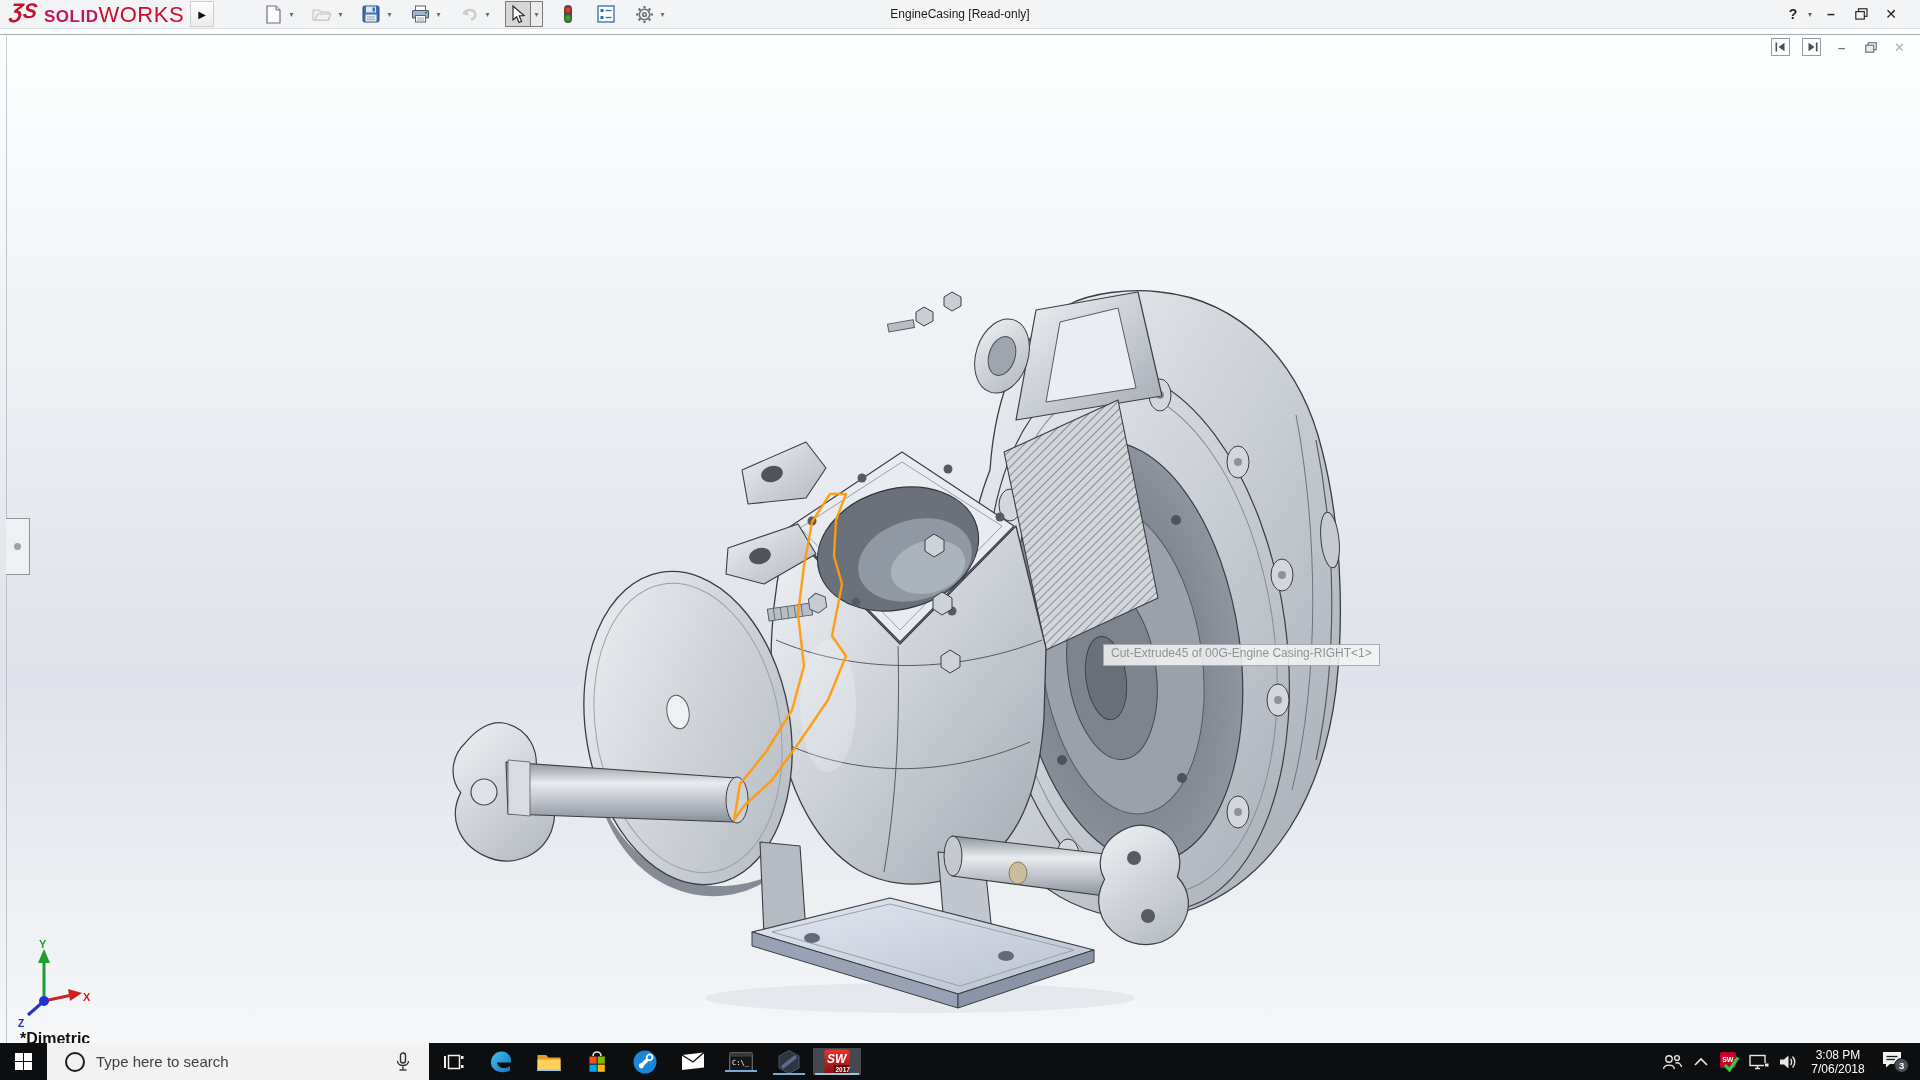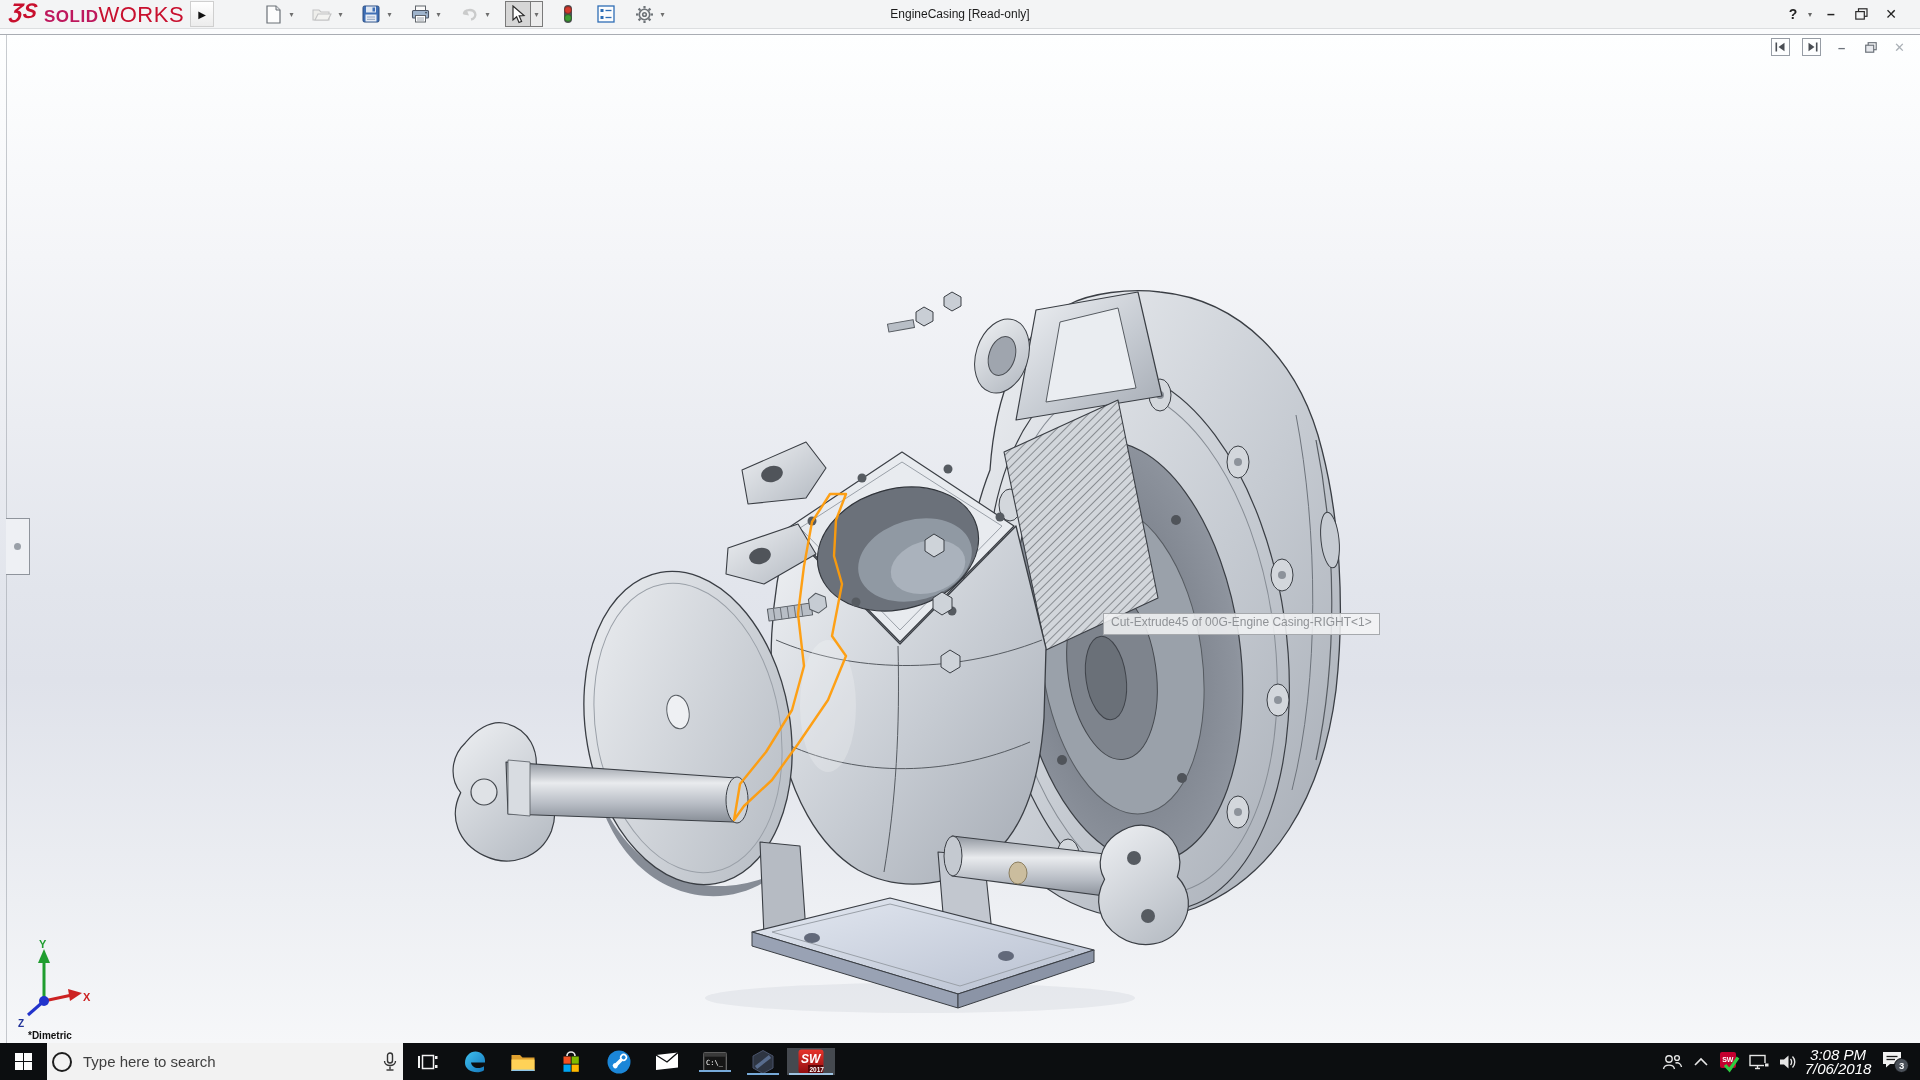--- a/index.html
+++ b/index.html
@@ -36,39 +36,39 @@
   .viewport{position:absolute;top:35px;left:0;right:0;bottom:37px;overflow:hidden;
     background:linear-gradient(180deg,#feffff 0%,#f4f5f8 22%,#e2e5ec 55%,#dfe2ea 64%,#edeff3 86%,#f6f7f9 100%);}
   .vp-leftline{position:absolute;left:6px;top:0;bottom:0;width:1px;background:#9aa0a8;opacity:.55;}
   .left-tab{position:absolute;left:6px;top:483px;width:23px;height:55px;background:#eef0f4;
             border:1px solid #8f949c;border-left:none;display:flex;align-items:center;justify-content:center;}
   .left-tab .dot{width:7px;height:7px;border-radius:50%;background:#9aa0a8;}
   .doc-controls{position:absolute;top:3px;right:12px;display:flex;align-items:center;gap:12px;z-index:5;}
   .dcbtn{width:17px;height:16px;border:1px solid #979da5;display:flex;align-items:center;justify-content:center;background:transparent;}
   .dcflat{width:17px;height:16px;display:flex;align-items:center;justify-content:center;color:#878d95;font-size:13px;}
   .model-svg{position:absolute;left:0;top:0;width:1920px;height:1008px;}
-  .tooltip{position:absolute;left:1103px;top:578px;height:17px;padding:1px 7px 2px 7px;background:rgba(243,244,246,.86);
+  .tooltip{position:absolute;left:1103px;top:609px;height:17px;padding:1px 7px 2px 7px;background:rgba(243,244,246,.86);
            border:1px solid #a6a9ad;font-size:12px;color:#8f9296;white-space:nowrap;z-index:6;}
   .triad{position:absolute;left:14px;top:904px;}
-  .orientation{position:absolute;left:28px;top:995px;font-size:10px;font-weight:bold;color:#101010;}
+  .orientation{position:absolute;left:20px;top:995px;font-size:16px;font-weight:bold;color:#101010;}
 
   
   .taskbar{position:absolute;left:0;right:0;bottom:0;height:37px;background:#0c0e10;display:flex;align-items:stretch;z-index:40;}
   .start{width:47px;display:flex;align-items:center;justify-content:center;}
-  .searchbox{width:346px;background:#f2f2f2;display:flex;align-items:center;padding:0 5px;gap:11px;}
+  .searchbox{width:346px;background:#f2f2f2;display:flex;align-items:center;padding:0 18px;gap:11px;}
   .searchbox .ph{font-size:15px;color:#3f3f3f;}
   .searchbox .mic{margin-left:auto;}
   .ticons{display:flex;align-items:center;}
   .ticon{width:48px;display:flex;align-items:center;justify-content:center;position:relative;}
   .ticon.running::after{content:'';position:absolute;left:8px;right:8px;bottom:0;height:2px;background:#76a9d8;}
   .ticon.active{background:#45494f;}
   .ticon.active::after{content:'';position:absolute;left:2px;right:2px;bottom:0;height:2px;background:#9fc3e2;}
   .tray{margin-left:auto;display:flex;align-items:center;gap:0;padding-right:4px;}
   .tricon{width:29px;height:37px;display:flex;align-items:center;justify-content:center;}
-  .clock{width:72px;display:flex;flex-direction:column;align-items:center;justify-content:center;color:#fff;font-size:15px;line-height:14px;font-style:italic;}
+  .clock{width:72px;display:flex;flex-direction:column;align-items:center;justify-content:center;color:#fff;font-size:12px;line-height:14px;}
   .actionc{width:42px;height:37px;display:flex;align-items:center;justify-content:center;position:relative;}
 </style>
 </head>
 <body>
 
 <div class="screen">
 
   <header class="titlebar">
     <div class="logo">
       <svg width="30" height="22" viewBox="0 0 30 22">

